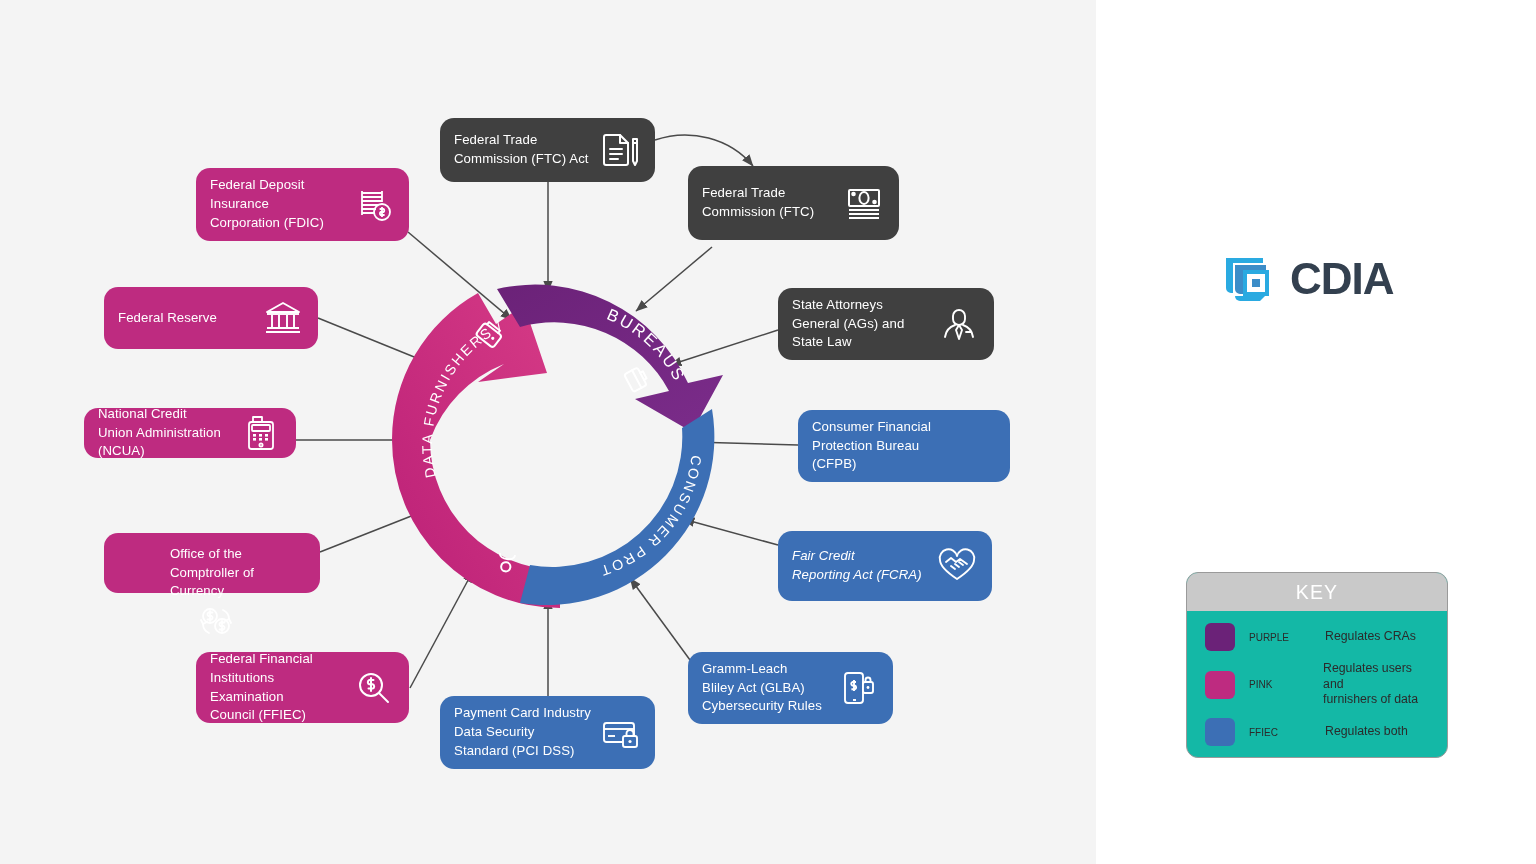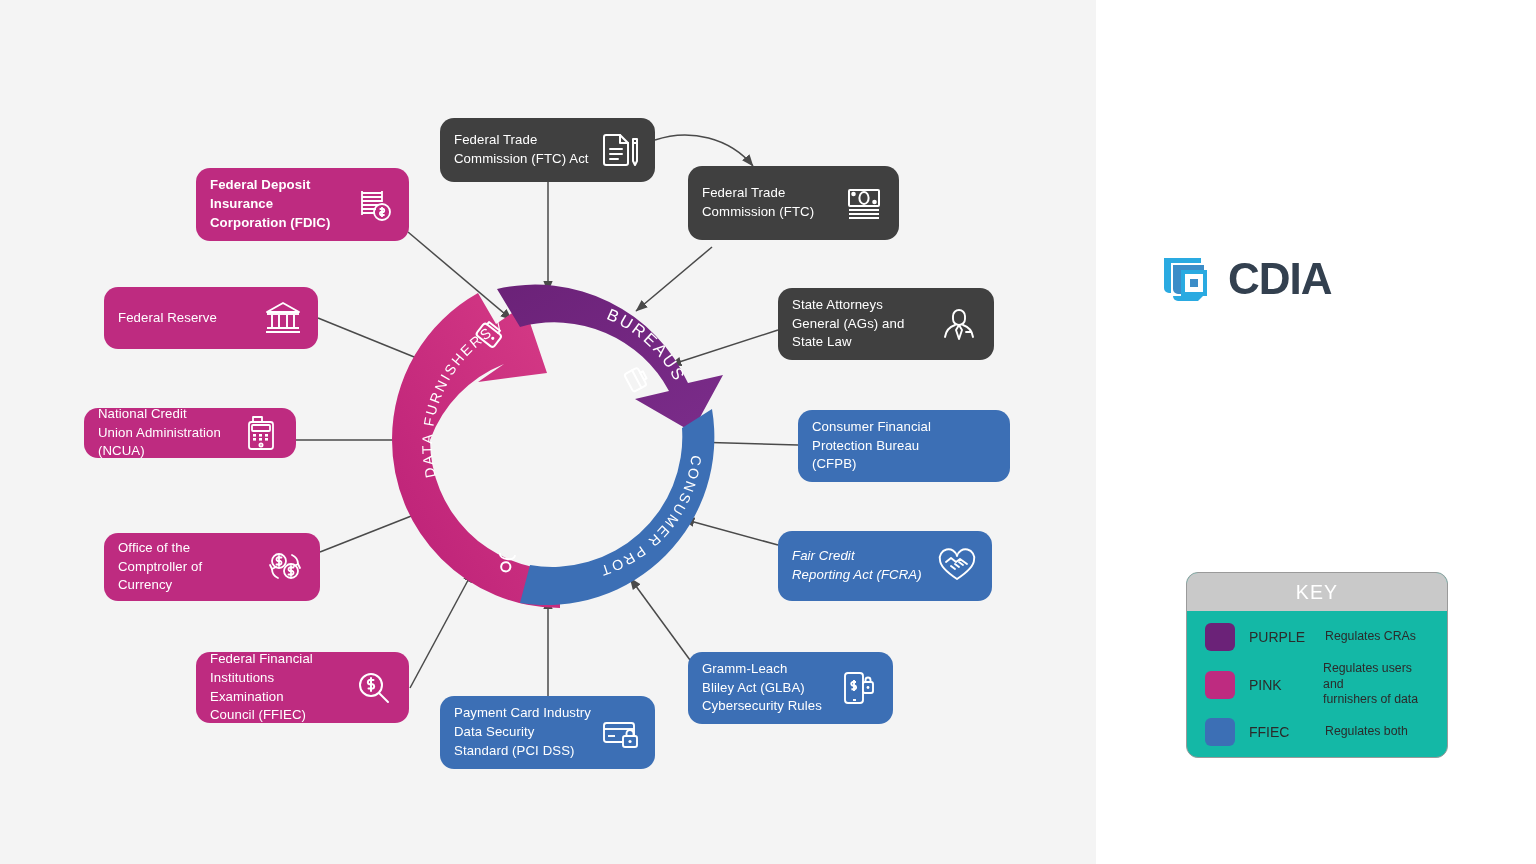--- a/index.html
+++ b/index.html
@@ -68,21 +68,21 @@
     color: #2b2b2b;
     letter-spacing: .2px;
     white-space: pre-line;
   }
 
   
   #links { position: absolute; left: 0; top: 0; width: 1096px; height: 864px; z-index: 2; }
 
   
   .logo-wrap {
-    position: absolute; left: 1160px; top: 252px;
+    position: absolute; left: 1222px; top: 252px;
     display: flex; align-items: center; gap: 14px;
   }
   .logo-mark { width: 54px; height: 54px; }
   .logo-word {
     font-size: 44px; font-weight: bold; letter-spacing: -1px;
     color: #33404f; font-family: "Liberation Sans", sans-serif;
   }
 
   .key-card {
     position: absolute; left: 1186px; top: 572px;
@@ -93,21 +93,21 @@
     overflow: hidden;
   }
   .key-head {
     height: 38px; background: #c9c9c9;
     display: flex; align-items: center; justify-content: center;
     color: #ffffff; font-size: 19.5px; letter-spacing: 1.2px;
   }
   .key-body { padding: 12px 14px 8px 18px; }
   .key-row { display: flex; align-items: center; margin-bottom: 10px; }
   .key-sw { width: 30px; height: 28px; border-radius: 6px; flex: 0 0 auto; }
-  .key-name { width: 76px; margin-left: 14px; font-size: 14px; color: #2b2b2b; }
+  .key-name { width: 76px; margin-left: 14px; font-size: 10px; color: #2b2b2b; }
   .key-desc { font-size: 12.3px; color: #2b2b2b; line-height: 1.28; white-space: pre-line; }
 </style>
 </head>
 <body>
 
 <div id="stage">
 
   <div class="left-canvas"></div>
   <div class="right-panel"></div>
 
@@ -254,21 +254,21 @@
       <svg viewBox="0 0 40 40" fill="none" stroke="#fff" stroke-width="2" stroke-linejoin="round">
         <rect x="5" y="7" width="30" height="16" rx="1"></rect>
         <ellipse cx="20" cy="15" rx="4.6" ry="6"></ellipse>
         <circle cx="9.5" cy="11" r="1.3" fill="#fff"></circle>
         <circle cx="30.5" cy="19" r="1.3" fill="#fff"></circle>
         <path d="M5,27 h30 M5,31 h30 M5,35 h30"></path>
       </svg>
     </span>
   </div>
 
-  <div class="node c-pink" style="left:196px; top:168px; width:213px; height:73px;font-weight:bold;">
+  <div class="node c-pink" style="left:196px; top:168px; width:213px; height:73px;">
     <span class="label">Federal Deposit
 Insurance
 Corporation (FDIC)</span>
     <span class="ico">
       <svg viewBox="0 0 40 40" fill="none" stroke="#fff" stroke-width="1.8" stroke-linejoin="round">
         <path d="M8,8 h20 M8,12 h20 M8,16 h20 M8,20 h16 M8,24 h14 M8,28 h13"></path>
         <path d="M8,6 v24"></path>
           <path d="M28,6 v11"></path>
         <circle cx="28" cy="27" r="8"></circle>
         <path d="M28,22 v10 M25.6,24 h4 a2,2 0 0 1 0,3 h-3 a2,2 0 0 0 0,3 h4"></path>
@@ -303,21 +303,21 @@
             <rect x="24" y="21" width="3" height="2.6"></rect>
           <rect x="12" y="25" width="3" height="2.6"></rect>
             <rect x="18" y="25" width="3" height="2.6"></rect>
             <rect x="24" y="25" width="3" height="2.6"></rect>
         </g>
         <circle cx="20" cy="32" r="1.6"></circle>
       </svg>
     </span>
   </div>
 
-  <div class="node c-pink" style="left:104px; top:533px; width:216px; height:68px;">
+  <div class="node c-pink" style="left:104px; top:533px; width:216px; height:60px;flex-direction:column;">
     <span class="label">Office of the
 Comptroller of
 Currency</span>
     <span class="ico">
       <svg viewBox="0 0 40 40" fill="none" stroke="#fff" stroke-width="1.8" stroke-linejoin="round" stroke-linecap="round">
         <circle cx="14" cy="14" r="7"></circle>
         <path d="M16.5,10.5 h-4 a2,2 0 0 0 0,3.5 h3 a2,2 0 0 1 0,3.5 h-4 M14,9 v10"></path>
         <circle cx="26" cy="24" r="7"></circle>
         <path d="M28.5,20.5 h-4 a2,2 0 0 0 0,3.5 h3 a2,2 0 0 1 0,3.5 h-4 M26,19 v10"></path>
         <path d="M7,22 a10,10 0 0 0 6,9"></path>

